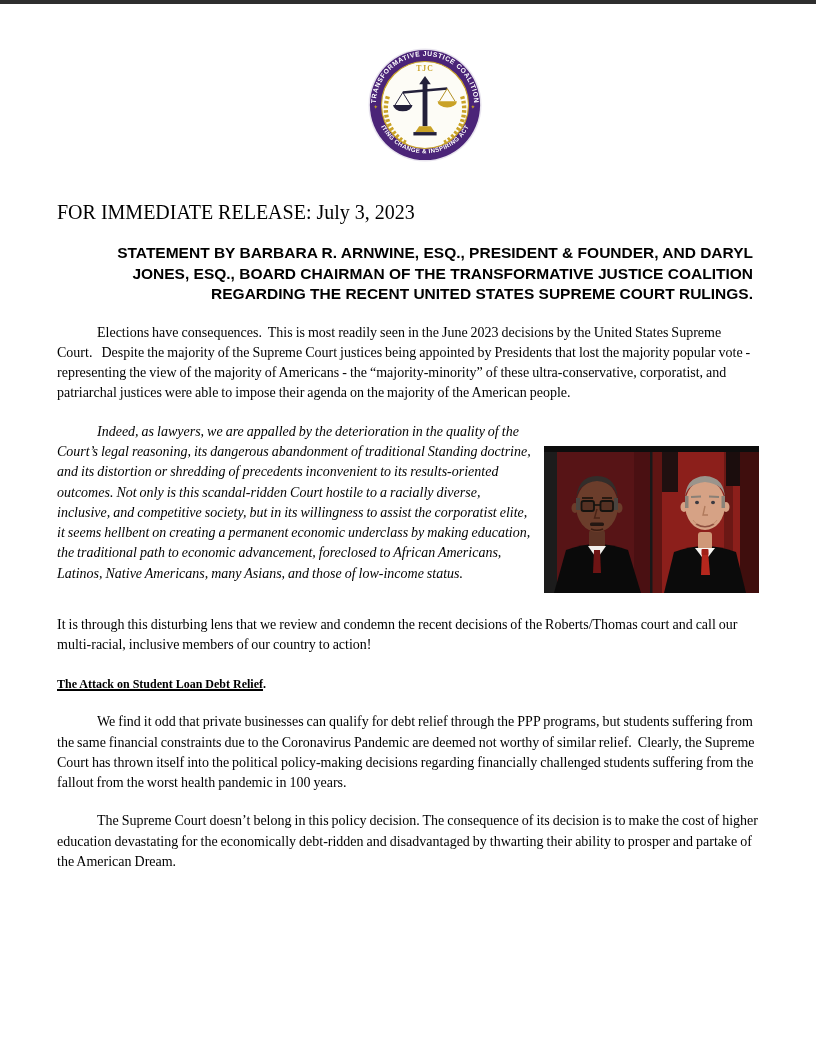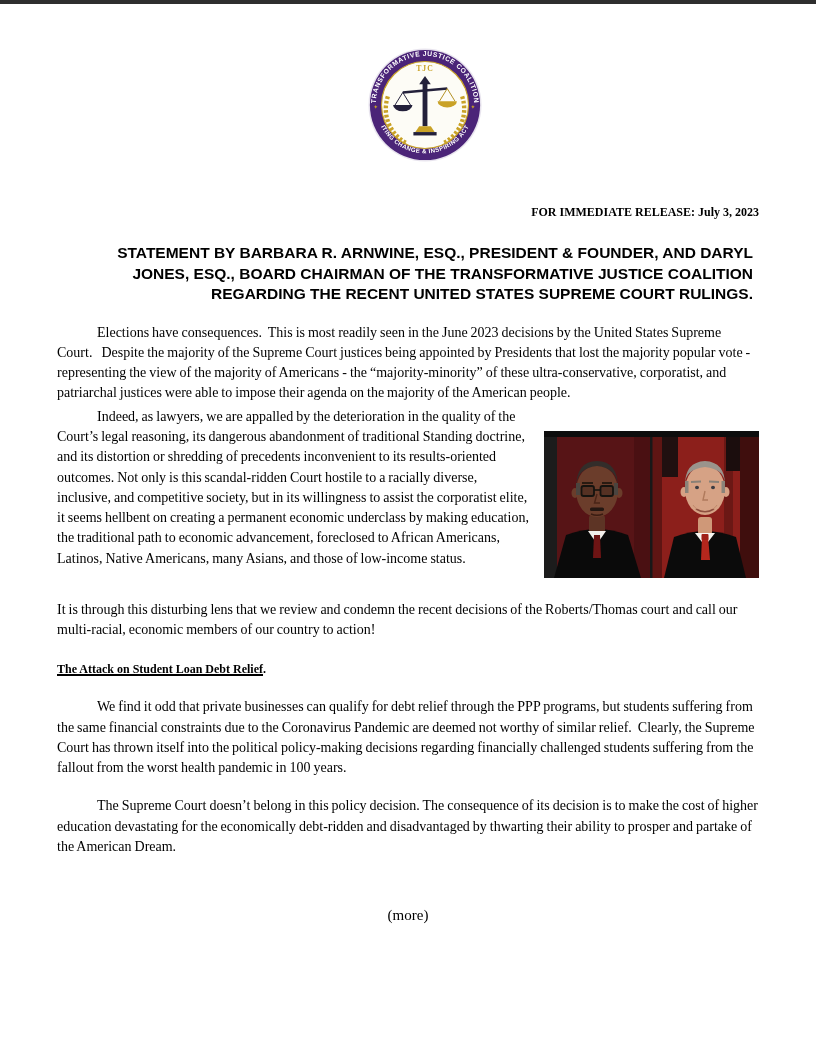--- a/index.html
+++ b/index.html
@@ -12,39 +12,38 @@
     position: relative;
   }
   .top-scan-bar { height: 4px; width: 100%; background: #2e2e2e; }
   .content { padding: 0 57px; }
 
   .logo-row { display: flex; justify-content: center; margin-top: 43px; transform: translateX(17px); }
   .seal { width: 116px; height: 116px; }
 
   .release-line {
     margin: 40px 0 0 0;
-    font-size: 12px; line-height: 18px;
-    font-weight: bold;
-    text-align: right;
+    font-size: 20px; line-height: 18px;
+    font-weight: normal;
   }
   .headline {
     margin: 22px 6px 0 6px;
     font-family: "Liberation Sans", sans-serif;
     font-weight: bold;
     font-size: 15.5px; line-height: 20.5px;
     text-align: right;
   }
   .body-para {
     font-size: 14px; line-height: 20.3px;
     margin: 18px 0 0 0;
     white-space: pre-wrap;
     word-spacing: -0.5px;
   }
   .indent { text-indent: 40px; }
-  .p2-wrap { display: flow-root; margin-top: 3px; }
+  .p2-wrap { display: flow-root; margin-top: 18px; font-style: italic; }
   .photo-float {
     float: right;
     width: 215px; height: 147px;
     margin: 24px 0 4px 12px;
   }
   .photo-float svg { display: block; width: 215px; height: 147px; }
   .section-heading {
     margin: 19px 0 0 0;
     font-size: 12px; line-height: 20px;
     font-weight: bold;
@@ -166,23 +165,22 @@
           <path d="M 161,60 L 159,69 L 164,69" fill="none" stroke="#b07a5c" stroke-width="1.4"></path>
           <path d="M 152,78 Q 161,83.5 170,78" fill="none" stroke="#8d4f3f" stroke-width="1.6"></path>
           <path d="M 149,74 Q 151,77 153,78" fill="none" stroke="#c08a6b" stroke-width="1"></path>
           <path d="M 173,74 Q 171,77 169,78" fill="none" stroke="#c08a6b" stroke-width="1"></path>
         </g>
       </svg>
     </div>
     <p class="body-para indent" style="margin-top:0">Indeed, as lawyers, we are appalled by the deterioration in the quality of the Court’s legal reasoning, its dangerous abandonment of traditional Standing doctrine, and its distortion or shredding of precedents inconvenient to its results-oriented outcomes. Not only is this scandal-ridden Court hostile to a racially diverse, inclusive, and competitive society, but in its willingness to assist the corporatist elite, it seems hellbent on creating a permanent economic underclass by making education, the traditional path to economic advancement, foreclosed to African Americans, Latinos, Native Americans, many Asians, and those of low-income status.</p>
   </div>
 
-  <p class="body-para">It is through this disturbing lens that we review and condemn the recent decisions of the Roberts/Thomas court and call our multi-racial, economic members of our country to action!</p>
+  <p class="body-para">It is through this disturbing lens that we review and condemn the recent decisions of the Roberts/Thomas court and call our multi-racial, inclusive members of our country to action!</p>
 
   <h2 class="section-heading"><span class="underlined">The Attack on Student Loan Debt Relief</span><span>.</span></h2>
 
   <p class="body-para indent">We find it odd that private businesses can qualify for debt relief through the PPP programs, but students suffering from the same financial constraints due to the Coronavirus Pandemic are deemed not worthy of similar relief.  Clearly, the Supreme Court has thrown itself into the political policy-making decisions regarding financially challenged students suffering from the fallout from the worst health pandemic in 100 years.</p>
 
   <p class="body-para indent">The Supreme Court doesn’t belong in this policy decision. The consequence of its decision is to make the cost of higher education devastating for the economically debt-ridden and disadvantaged by thwarting their ability to prosper and partake of the American Dream.</p>
 
-  <p class="more-line">(more)</p>
 
 </div>
 
 </body></html>

